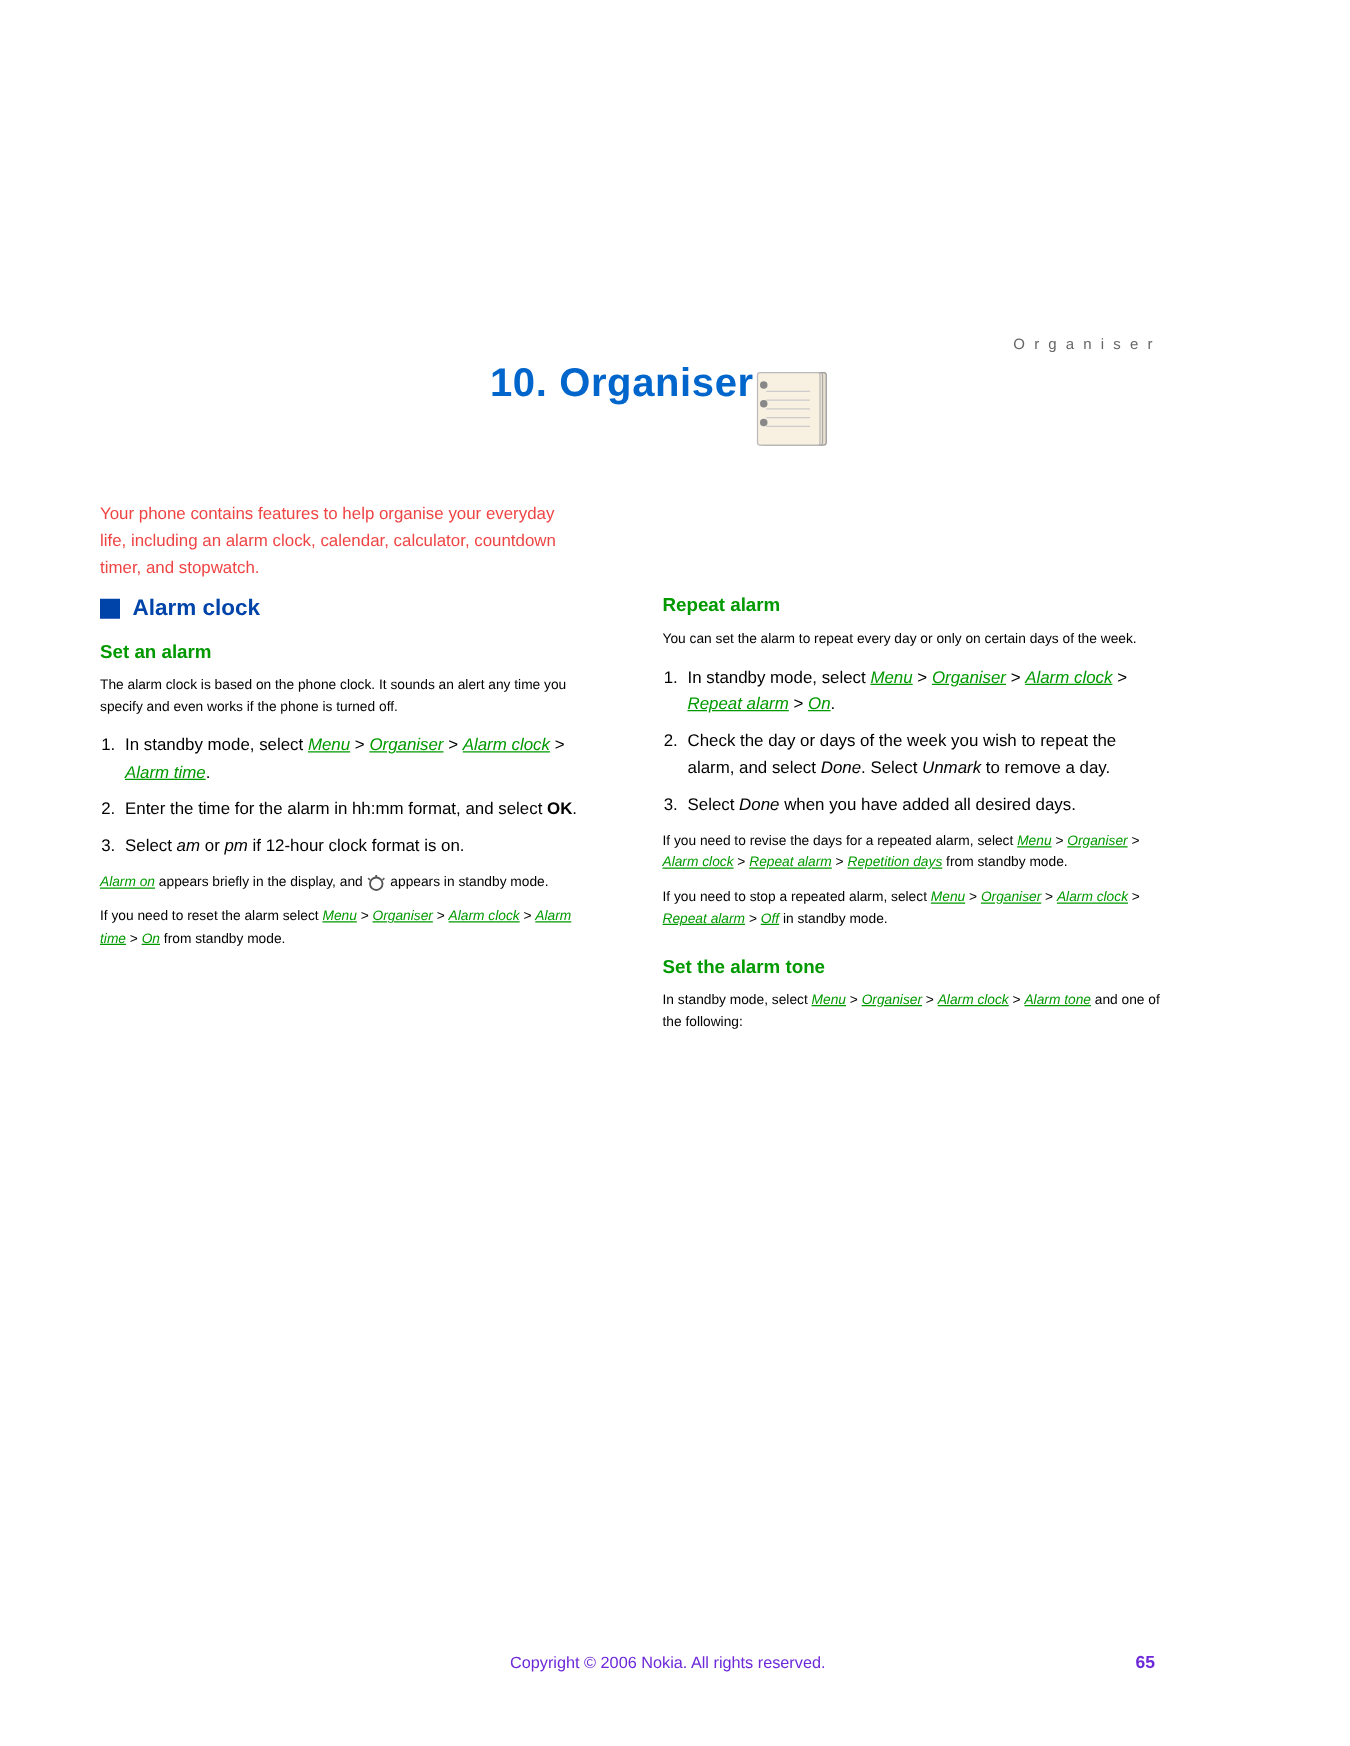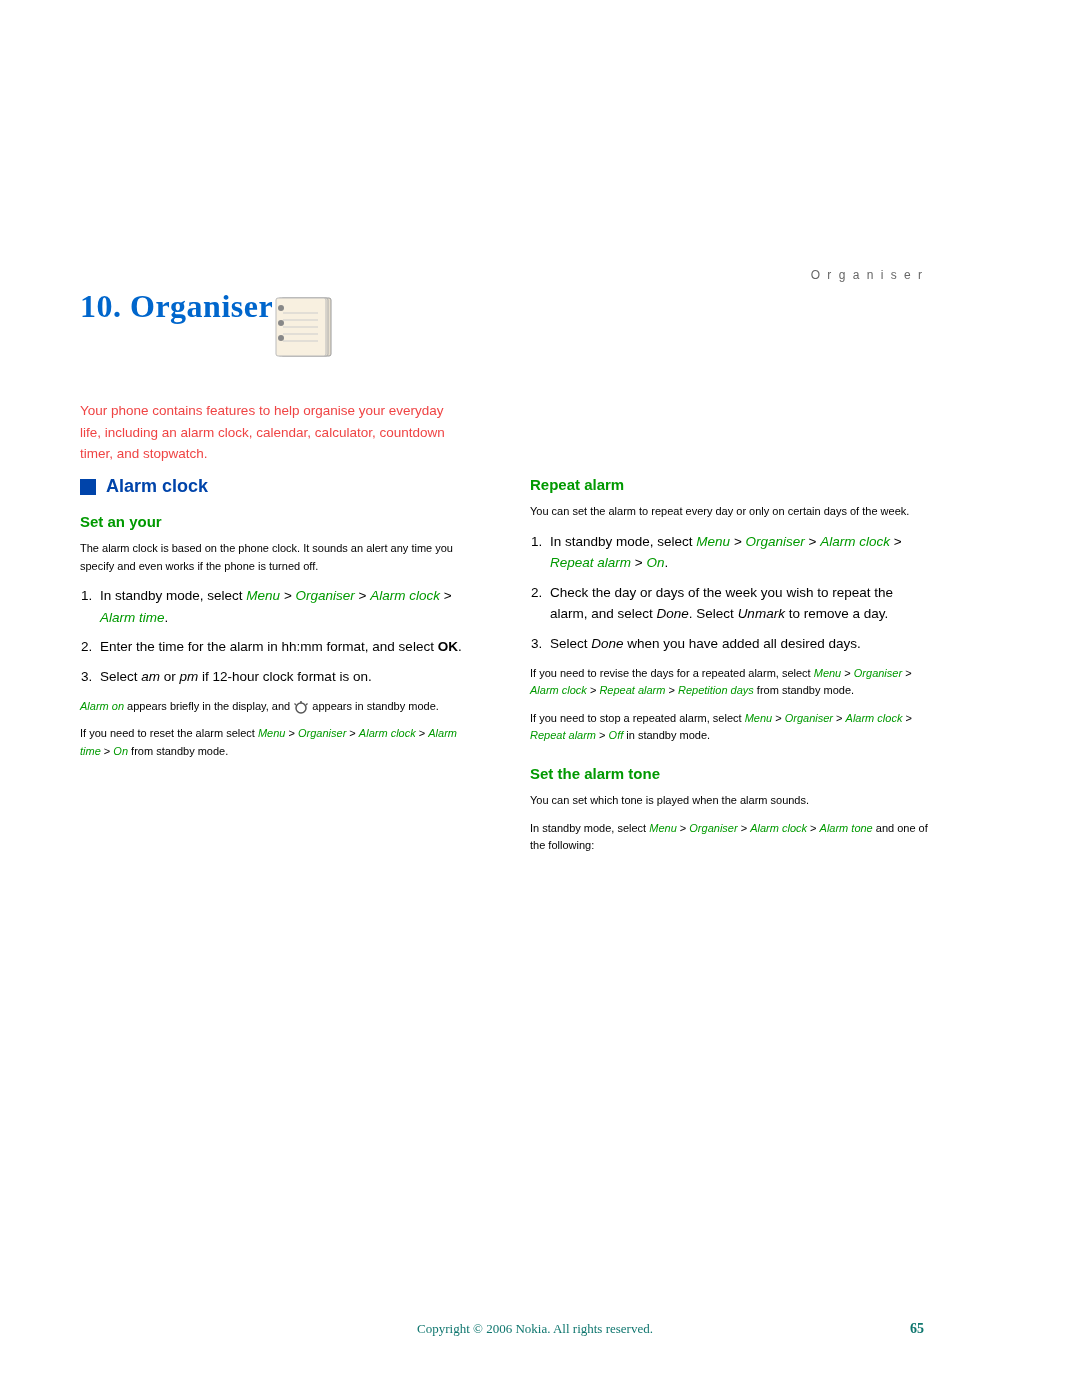--- a/index.html
+++ b/index.html
@@ -37,22 +37,21 @@
     }
 
     
     .chapter-title-area {
       position: absolute;
       top: 288px;
       left: 80px;
       display: flex;
       align-items: flex-start;
       width: 900px;
-      justify-content: flex-start;
-      font-family: Liberation Serif, serif;
+      justify-content: center;
     }
 
     .chapter-title {
       font-size: 32px;
       font-weight: bold;
       color: #0066cc;
       letter-spacing: 0.5px;
     }
 
     
@@ -132,20 +131,21 @@
       color: #000;
       margin-bottom: 8px;
       list-style-type: decimal;
       padding-left: 4px;
     }
 
     
     .link-text {
       color: #009900;
       font-style: italic;
+      text-decoration: underline;
     }
 
     
     .bold-text {
       font-weight: bold;
     }
 
     
     .italic-text {
       font-style: italic;
@@ -162,22 +162,21 @@
     
     .page-footer {
       position: absolute;
       bottom: 60px;
       left: 80px;
       right: 80px;
       display: flex;
       justify-content: space-between;
       align-items: center;
       font-size: 13px;
-      color: #0f766e;
-      font-family: Liberation Serif, serif;
+      color: #6d28d9;
     }
 
     .footer-copyright {
       flex: 1;
       text-align: center;
     }
 
     .footer-page-number {
       font-size: 14px;
       font-weight: bold;
@@ -230,21 +229,21 @@
   </div>
 
   <div class="left-column">
 
     <div class="section-heading-with-bullet">
       <span class="blue-bullet"></span>
       <span class="section-heading-text">Alarm clock</span>
     </div>
 
     <div>
-      <div class="subsection-heading">Set an your</div>
+      <div class="subsection-heading">Set an alarm</div>
 
       <p class="para">The alarm clock is based on the phone clock. It sounds an alert any time you specify and even works if the phone is turned off.</p>
 
       <ol class="numbered-list">
         <li>
           In standby mode, select <span class="link-text">Menu</span> &gt;
           <span class="link-text">Organiser</span> &gt; <span class="link-text">Alarm clock</span> &gt; <span class="link-text">Alarm time</span>.
         </li>
         <li>
           Enter the time for the alarm in hh:mm format, and select <span class="bold-text">OK</span>.
@@ -303,21 +302,20 @@
       </p>
 
       <p class="para">
         If you need to stop a repeated alarm, select <span class="link-text">Menu</span> &gt; <span class="link-text">Organiser</span> &gt; <span class="link-text">Alarm clock</span> &gt; <span class="link-text">Repeat alarm</span> &gt; <span class="link-text">Off</span> in standby mode.
       </p>
     </div>
 
     <div style="margin-top: 20px;">
       <div class="subsection-heading">Set the alarm tone</div>
 
-      <p class="para">You can set which tone is played when the alarm sounds.</p>
 
       <p class="para">
         In standby mode, select <span class="link-text">Menu</span> &gt;
         <span class="link-text">Organiser</span> &gt; <span class="link-text">Alarm clock</span> &gt;
         <span class="link-text">Alarm tone</span> and one of the following:
       </p>
     </div>
   </div>
 
   <div class="page-footer">

